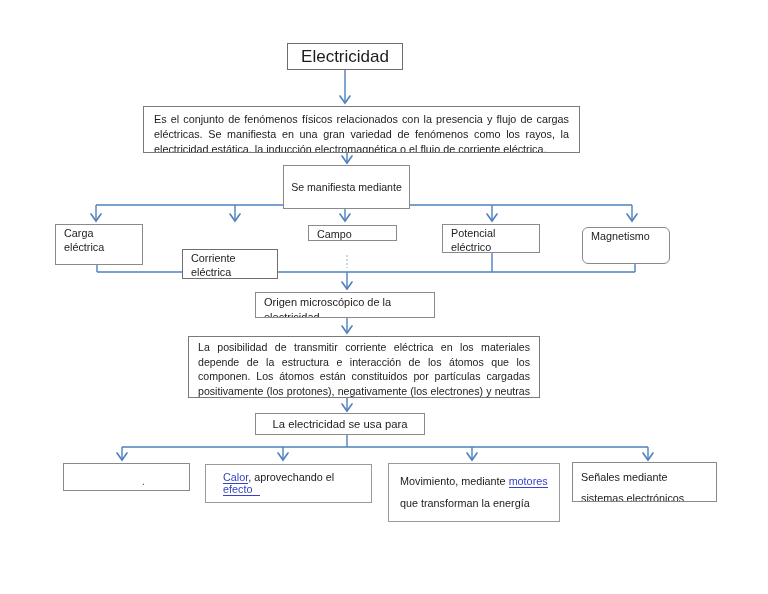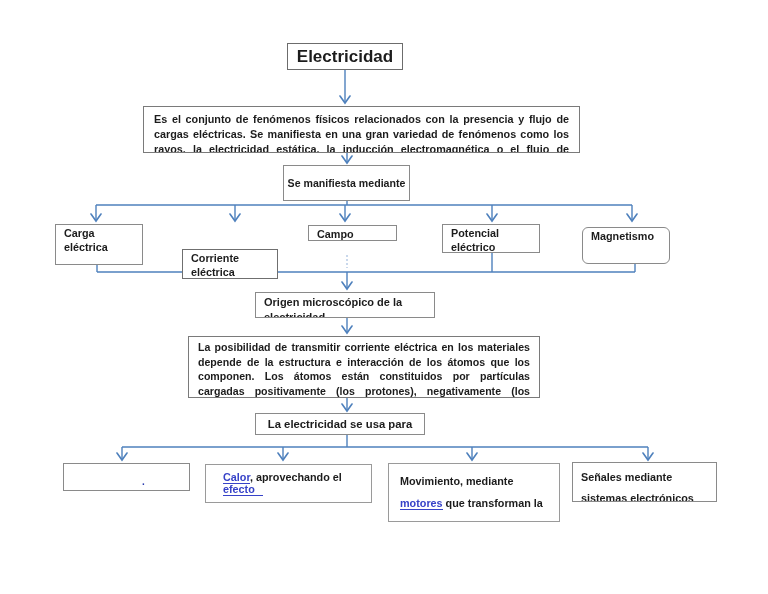--- a/index.html
+++ b/index.html
@@ -3,32 +3,32 @@
 <meta charset="utf-8">
 <style>
   html,body{margin:0;padding:0;background:#ffffff;}
   .canvas{
     position:relative;width:768px;height:594px;background:#ffffff;overflow:hidden;
     font-family:"Liberation Sans",sans-serif;color:#1c1c1c;
   }
   .connector-svg{position:absolute;left:0;top:0;pointer-events:none;}
   .node{
     position:absolute;background:#ffffff;border:1.5px solid #8a8a8a;
-    box-sizing:border-box;font-weight:bold;overflow:hidden;
+    box-sizing:border-box;font-weight:normal;overflow:hidden;
   }
   .title-box{
     left:287px;top:43px;width:116px;height:27px;border-color:#6c6c6c;
     font-size:17px;display:flex;align-items:center;justify-content:center;
   }
   .intro-box{
     left:143px;top:106px;width:437px;height:47px;border-color:#7a7a7a;
     font-size:10.8px;line-height:15px;padding:5px 10px;text-align:justify;
   }
   .manifests-box{
-    left:283px;top:165px;width:127px;height:36px;
+    left:283px;top:165px;width:127px;height:44px;
     font-size:10.6px;display:flex;align-items:center;justify-content:center;
   }
   .branch{font-size:10.8px;line-height:13.5px;padding:2px 8px;}
   .branch-carga{left:55px;top:224px;width:88px;height:41px;}
   .branch-corriente{left:182px;top:225px;width:96px;height:30px;border-color:#6f6f6f;margin-top:24px;}
   .branch-campo{left:308px;top:225px;width:89px;height:16px;}
   .branch-potencial{left:442px;top:224px;width:98px;height:29px;}
   .branch-magnetismo{left:582px;top:227px;width:88px;height:37px;border-radius:6px;}
   .origin-box{
     left:255px;top:292px;width:180px;height:26px;

